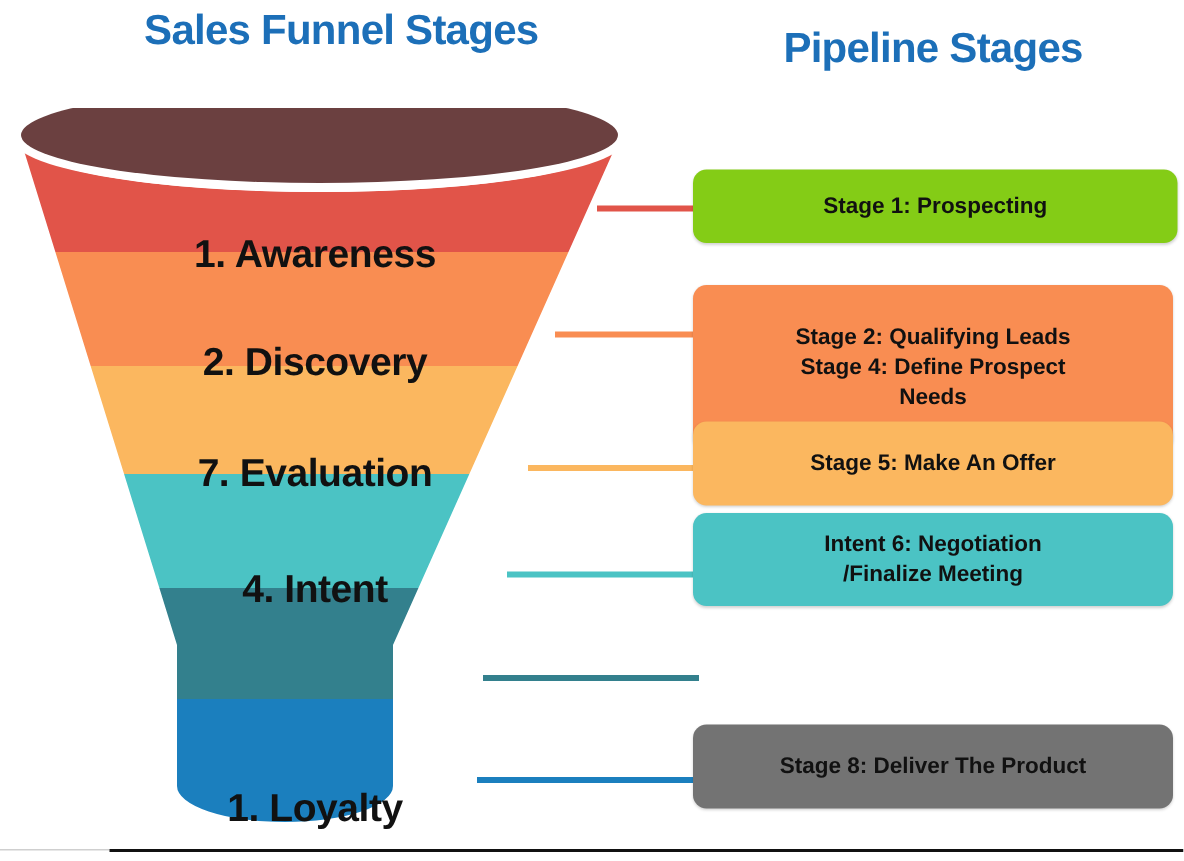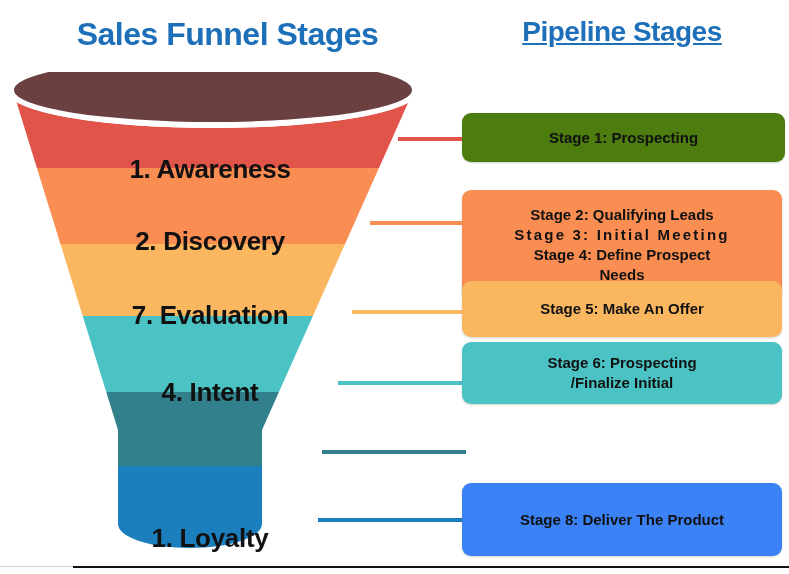--- a/index.html
+++ b/index.html
@@ -17,24 +17,24 @@
 
   
   .title {
     position: absolute;
     font-weight: bold;
     color: #1c6fb8;
     letter-spacing: -0.5px;
     white-space: nowrap;
   }
   #title-funnel {
-    left: 0; top: 16px;
+    left: 0; top: 4px;
     width: 455px;
     text-align: center;
-    font-size: 32px;
+    font-size: 28px;
   }
   #title-pipeline {
     left: 455px; top: 16px;
     width: 334px;
     text-align: center;
     font-size: 28px;
   }
 
   
   #funnel-svg {
@@ -93,21 +93,21 @@
     width: 73px; height: 1px;
     background: #cfcfcf;
   }
 </style>
 </head>
 <body>
 
 <div id="canvas">
 
   <div class="title" id="title-funnel" style="color: rgb(28, 111, 184);">Sales Funnel Stages</div>
-  <div class="title" id="title-pipeline" style="color: rgb(28, 111, 184); text-decoration: underline;">Pipeline Stages</div>
+  <div class="title" id="title-pipeline" style="color: rgb(28, 111, 184);">Pipeline Stages</div>
 
   <svg id="funnel-svg" viewBox="0 0 460 490" preserveAspectRatio="none">
     <defs>
       <clipPath id="funnelClip">
 
         <path d="M14,22
                  L75,358
                  L75,455
                  A80,26 0 0 0 235,455
                  L235,455
@@ -154,50 +154,49 @@
   <div class="funnel-label" style="left:72px;  top:377px; width:276px;">4. Intent</div>
   <div class="funnel-label" style="left:90px;  top:523px; width:240px;">1. Loyalty</div>
 
   <div class="connector" style="left:398px; top:137px; width:68px; background:#e15449;"></div>
   <div class="connector" style="left:370px; top:221px; width:96px; background:#f98d52;"></div>
   <div class="connector" style="left:352px; top:310px; width:114px; background:#fbb75f;"></div>
   <div class="connector" style="left:338px; top:381px; width:128px; background:#4bc3c4;"></div>
   <div class="connector" style="left:322px; top:450px; width:144px; background:#33808d;"></div>
   <div class="connector" style="left:318px; top:518px; width:148px; background:#1b7fbe;"></div>
 
-  <div class="pipe-box" id="box-1" style="left:462px; top:113px; width:323px; height:49px; background:#4d7c0f;justify-content:center;">
+  <div class="pipe-box" id="box-1" style="left:462px; top:113px; width:323px; height:49px; background:#84cc16;justify-content:center;">
     <div class="lines">
       <div>Stage 1: Prospecting</div>
     </div>
   </div>
 
   <div class="pipe-box" id="box-2" style="left:462px; top:166px; width:320px; height:110px; background:#f98d52;margin-top:24px;">
     <div class="lines">
       <div>Stage 2: Qualifying Leads</div>
-      <div class="justified">Stage 3: Initial Meeting</div>
       <div>Stage 4: Define Prospect</div>
       <div>Needs</div>
     </div>
   </div>
 
   <div class="pipe-box" id="box-3" style="left:462px; top:281px; width:320px; height:56px; background:#fbb75f;">
     <div class="lines">
       <div>Stage 5: Make An Offer</div>
     </div>
   </div>
 
   <div class="pipe-box" id="box-4" style="left:462px; top:342px; width:320px; height:62px; background:#4bc3c4;">
     <div class="lines">
-      <div>Stage 6: Prospecting</div>
-      <div>/Finalize Initial</div>
-    </div>
-  </div>
-
-
-  <div class="pipe-box" id="box-6" style="left:462px; top:483px; width:320px; height:73px; background:#3b82f6;">
+      <div>Intent 6: Negotiation</div>
+      <div>/Finalize Meeting</div>
+    </div>
+  </div>
+
+
+  <div class="pipe-box" id="box-6" style="left:462px; top:483px; width:320px; height:56px; background:#737373;">
     <div class="lines">
       <div>Stage 8: Deliver The Product</div>
     </div>
   </div>
 
   <div id="bottom-rule-left"></div>
   <div id="bottom-rule"></div>
 
 </div>
 

